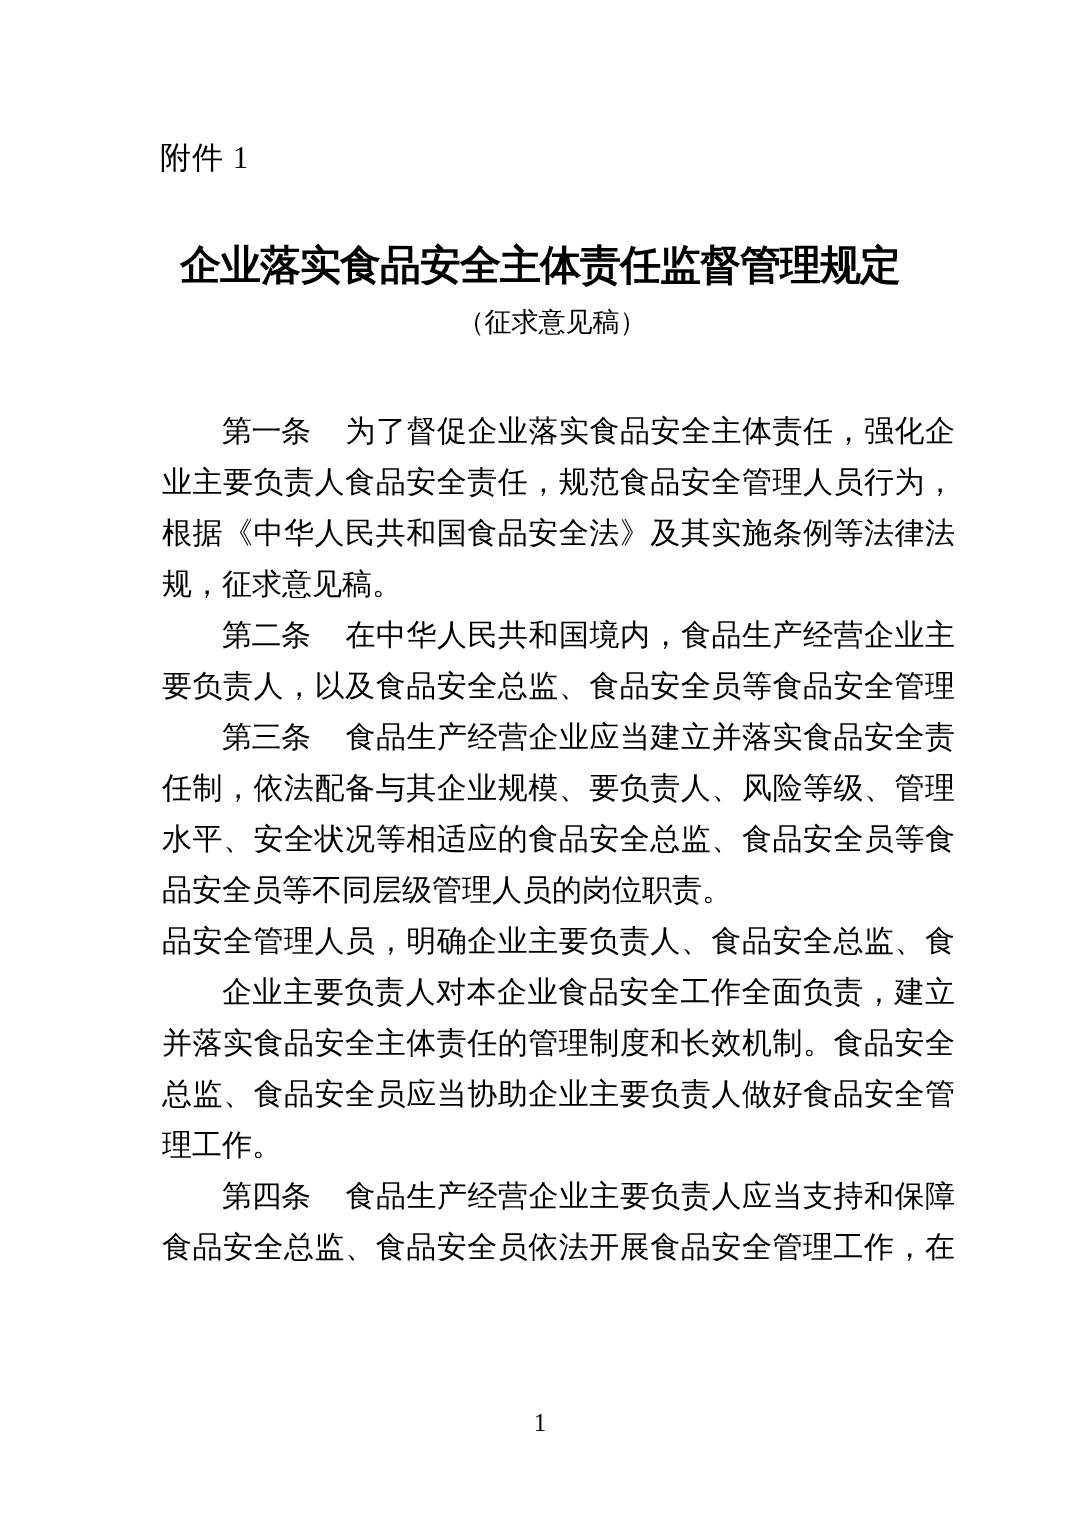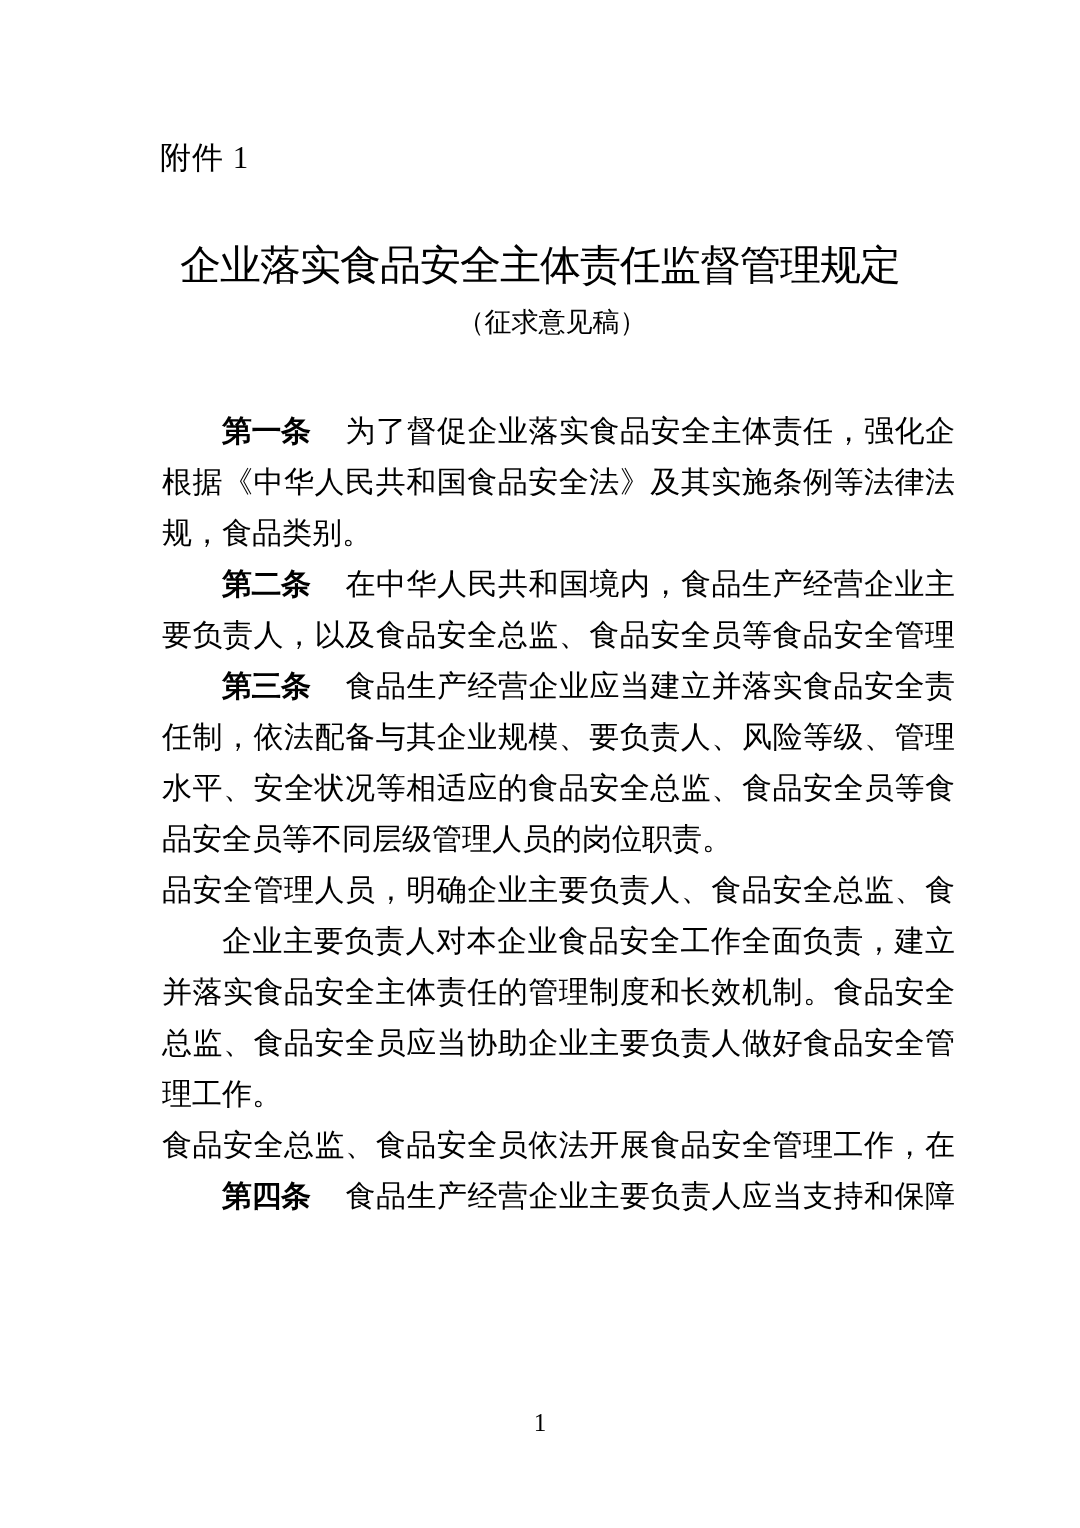--- a/index.html
+++ b/index.html
@@ -29,21 +29,21 @@
     letter-spacing: 1px;
   }
   .doc-title {
     position: absolute;
     left: 0;
     top: 238px;
     width: 1080px;
     text-align: center;
     font-size: 41px;
     line-height: 54px;
-    font-weight: 400;
+    font-weight: 700;
     font-family: "Liberation Sans", sans-serif;
     letter-spacing: -1px;
   }
   .doc-subtitle {
     position: absolute;
     left: 0;
     top: 302px;
     width: 1080px;
     text-align: center;
     font-size: 27px;
@@ -68,21 +68,21 @@
     white-space: nowrap;
   }
   .line.justify {
     white-space: normal;
     text-align-last: justify;
   }
   .line.indent {
     padding-left: 60px;
   }
   .clause {
-    font-weight: 700;
+    font-weight: 400;
     font-family: "Liberation Sans", sans-serif;
     margin-right: 35px;
     letter-spacing: -1px;
   }
   .page-number {
     position: absolute;
     left: 0;
     top: 1406px;
     width: 1080px;
     text-align: center;
@@ -97,32 +97,33 @@
 <div class="page">
 
   <div class="attachment-label">附件 1</div>
 
   <div class="doc-title">企业落实食品安全主体责任监督管理规定</div>
 
   <div class="doc-subtitle">（征求意见稿）</div>
 
   <div class="doc-body">
       <div class="line justify indent"><span class="clause">第一条</span><span>为了督促企业落实食品安全主体责任，强化企</span></div>
+      <div class="line justify"><span>业主要负责人食品安全责任，规范食品安全管理人员行为，</span></div>
       <div class="line justify"><span>根据《中华人民共和国食品安全法》及其实施条例等法律法</span></div>
-      <div class="line"><span>规，食品类别。</span></div>
+      <div class="line"><span>规，征求意见稿。</span></div>
       <div class="line justify indent"><span class="clause">第二条</span><span>在中华人民共和国境内，食品生产经营企业主</span></div>
       <div class="line justify"><span>要负责人，以及食品安全总监、食品安全员等食品安全管理</span></div>
       <div class="line justify indent"><span class="clause">第三条</span><span>食品生产经营企业应当建立并落实食品安全责</span></div>
       <div class="line justify"><span>任制，依法配备与其企业规模、要负责人、风险等级、管理</span></div>
       <div class="line justify"><span>水平、安全状况等相适应的食品安全总监、食品安全员等食</span></div>
       <div class="line"><span>品安全员等不同层级管理人员的岗位职责。</span></div>
       <div class="line justify"><span>品安全管理人员，明确企业主要负责人、食品安全总监、食</span></div>
       <div class="line justify indent"><span>企业主要负责人对本企业食品安全工作全面负责，建立</span></div>
       <div class="line justify"><span>并落实食品安全主体责任的管理制度和长效机制。食品安全</span></div>
       <div class="line justify"><span>总监、食品安全员应当协助企业主要负责人做好食品安全管</span></div>
       <div class="line"><span>理工作。</span></div>
+      <div class="line justify indent"><span class="clause">第四条</span><span>食品生产经营企业主要负责人应当支持和保障</span></div>
       <div class="line justify"><span>食品安全总监、食品安全员依法开展食品安全管理工作，在</span></div>
-      <div class="line justify indent"><span class="clause">第四条</span><span>食品生产经营企业主要负责人应当支持和保障</span></div>
     </div>
 
   <div class="page-number">1</div>
 
 </div>
 
 </body></html>

